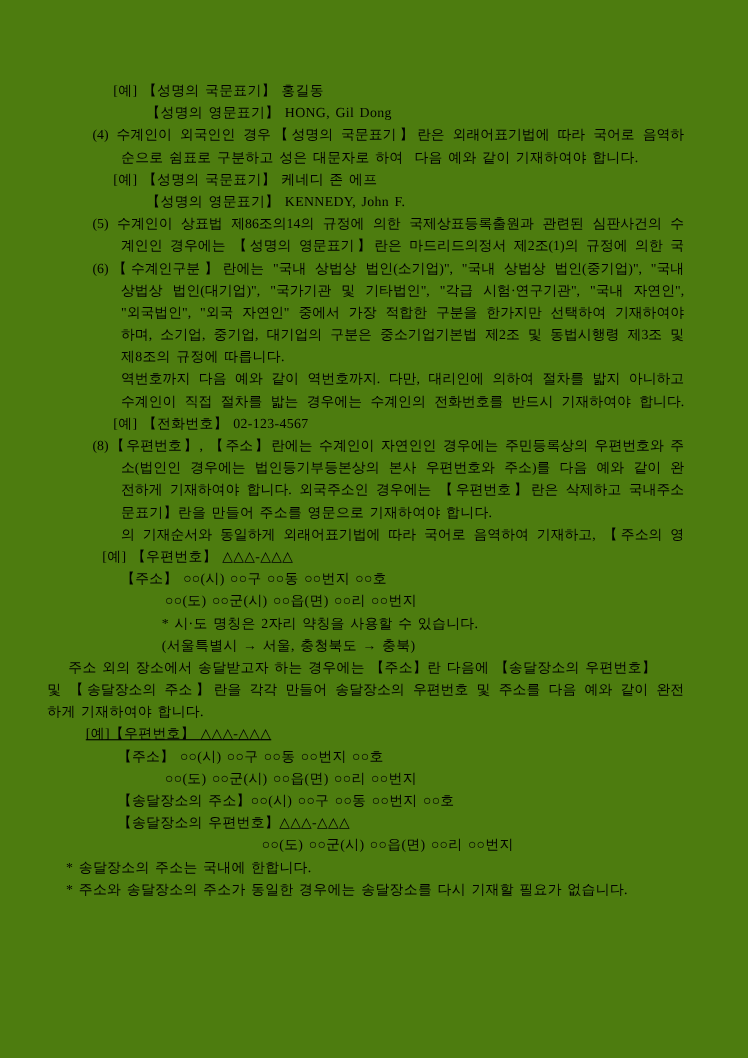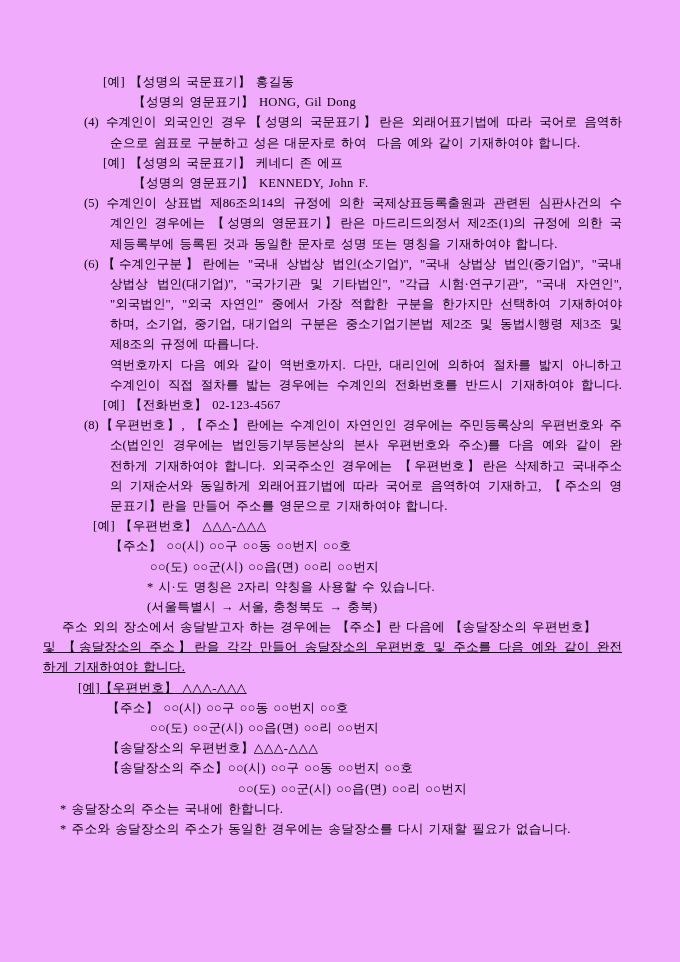--- a/index.html
+++ b/index.html
@@ -13,40 +13,40 @@
     font-family: "Liberation Serif", "DejaVu Serif", serif;
     color: #000000;
     overflow: hidden;
   }
   .page {
     position: relative;
     width: 680px;
     height: 962px;
     box-sizing: border-box;
     padding: 72px 58px 0 43px;
-    background: #f0abfc;
+    background: #4d7c0f;
   }
   .ln {
     font-size: 12.6px;
     line-height: 20.2px;
     height: 20.2px;
     white-space: pre;
     letter-spacing: 0.3px;
     word-spacing: 1.5px;
   }
   
   .j {
     white-space: normal;
     text-align: justify;
     text-align-last: justify;
     letter-spacing: 0;
     word-spacing: 1px;
     overflow: hidden;
   }
-  .i0   { padding-left: 0; text-decoration: underline; }
+  .i0   { padding-left: 0; }
   .i17  { padding-left: 17px; }
   .i19  { padding-left: 19px; }
   .i35  { padding-left: 35px; text-decoration: underline; }
   .i41  { padding-left: 41px; }
   .i50  { padding-left: 50px; }
   .i60  { padding-left: 60px; }
   .i64  { padding-left: 64px; }
   .i67  { padding-left: 67px; }
   .i90  { padding-left: 90px; }
   .i104 { padding-left: 104px; }
@@ -58,43 +58,42 @@
 
 <div class="page">
   <div class="ln i60">[예] 【성명의 국문표기】 홍길동</div>
   <div class="ln i90">【성명의 영문표기】 HONG, Gil Dong</div>
   <div class="ln i41 j">(4) 수계인이 외국인인 경우【성명의 국문표기】란은 외래어표기법에 따라 국어로 음역하</div>
   <div class="ln i67">순으로 쉼표로 구분하고 성은 대문자로 하여  다음 예와 같이 기재하여야 합니다.</div>
   <div class="ln i60">[예] 【성명의 국문표기】 케네디 존 에프</div>
   <div class="ln i90">【성명의 영문표기】 KENNEDY, John F.</div>
   <div class="ln i41 j">(5) 수계인이 상표법 제86조의14의 규정에 의한 국제상표등록출원과 관련된 심판사건의 수</div>
   <div class="ln i67 j">계인인 경우에는 【성명의 영문표기】란은 마드리드의정서 제2조(1)의 규정에 의한 국</div>
-  <div class="ln i67">제등록부에 등록된 것과 동일한 문자로 성명 또는 명칭을 기재하여야 합니다.</div>
   <div class="ln i41 j">(6)【수계인구분】란에는 "국내 상법상 법인(소기업)", "국내 상법상 법인(중기업)", "국내</div>
   <div class="ln i67 j">상법상 법인(대기업)", "국가기관 및 기타법인", "각급 시험·연구기관", "국내 자연인",</div>
   <div class="ln i67 j">"외국법인", "외국 자연인" 중에서 가장 적합한 구분을 한가지만 선택하여 기재하여야</div>
   <div class="ln i67 j">하며, 소기업, 중기업, 대기업의 구분은 중소기업기본법 제2조 및 동법시행령 제3조 및</div>
   <div class="ln i67">제8조의 규정에 따릅니다.</div>
   <div class="ln i67 j">역번호까지 다음 예와 같이 역번호까지. 다만, 대리인에 의하여 절차를 밟지 아니하고</div>
   <div class="ln i67 j">수계인이 직접 절차를 밟는 경우에는 수계인의 전화번호를 반드시 기재하여야 합니다.</div>
   <div class="ln i60">[예] 【전화번호】 02-123-4567</div>
   <div class="ln i41 j">(8)【우편번호】, 【주소】란에는 수계인이 자연인인 경우에는 주민등록상의 우편번호와 주</div>
   <div class="ln i67 j">소(법인인 경우에는 법인등기부등본상의 본사 우편번호와 주소)를 다음 예와 같이 완</div>
   <div class="ln i67 j">전하게 기재하여야 합니다. 외국주소인 경우에는 【우편번호】란은 삭제하고 국내주소</div>
+  <div class="ln i67">문표기】란을 만들어 주소를 영문으로 기재하여야 합니다.</div>
   <div class="ln i67 j">의 기재순서와 동일하게 외래어표기법에 따라 국어로 음역하여 기재하고, 【주소의 영</div>
-  <div class="ln i67">문표기】란을 만들어 주소를 영문으로 기재하여야 합니다.</div>
   <div class="ln i50">[예] 【우편번호】 △△△-△△△</div>
   <div class="ln i67">【주소】 ○○(시) ○○구 ○○동 ○○번지 ○○호</div>
   <div class="ln i107">○○(도) ○○군(시) ○○읍(면) ○○리 ○○번지</div>
   <div class="ln i104">* 시·도 명칭은 2자리 약칭을 사용할 수 있습니다.</div>
   <div class="ln i104">(서울특별시 → 서울, 충청북도 → 충북)</div>
   <div class="ln i19">주소 외의 장소에서 송달받고자 하는 경우에는 【주소】란 다음에 【송달장소의 우편번호】</div>
   <div class="ln i0 j">및 【송달장소의 주소】란을 각각 만들어 송달장소의 우편번호 및 주소를 다음 예와 같이 완전</div>
   <div class="ln i0">하게 기재하여야 합니다.</div>
   <div class="ln i35">[예]【우편번호】 △△△-△△△</div>
   <div class="ln i64">【주소】 ○○(시) ○○구 ○○동 ○○번지 ○○호</div>
   <div class="ln i107">○○(도) ○○군(시) ○○읍(면) ○○리 ○○번지</div>
+  <div class="ln i64">【송달장소의 주소】○○(시) ○○구 ○○동 ○○번지 ○○호</div>
   <div class="ln i64">【송달장소의 우편번호】△△△-△△△</div>
-  <div class="ln i64">【송달장소의 주소】○○(시) ○○구 ○○동 ○○번지 ○○호</div>
   <div class="ln i195">○○(도) ○○군(시) ○○읍(면) ○○리 ○○번지</div>
   <div class="ln i17">* 송달장소의 주소는 국내에 한합니다.</div>
   <div class="ln i17">* 주소와 송달장소의 주소가 동일한 경우에는 송달장소를 다시 기재할 필요가 없습니다.</div>
 </div>
 
 </body></html>

